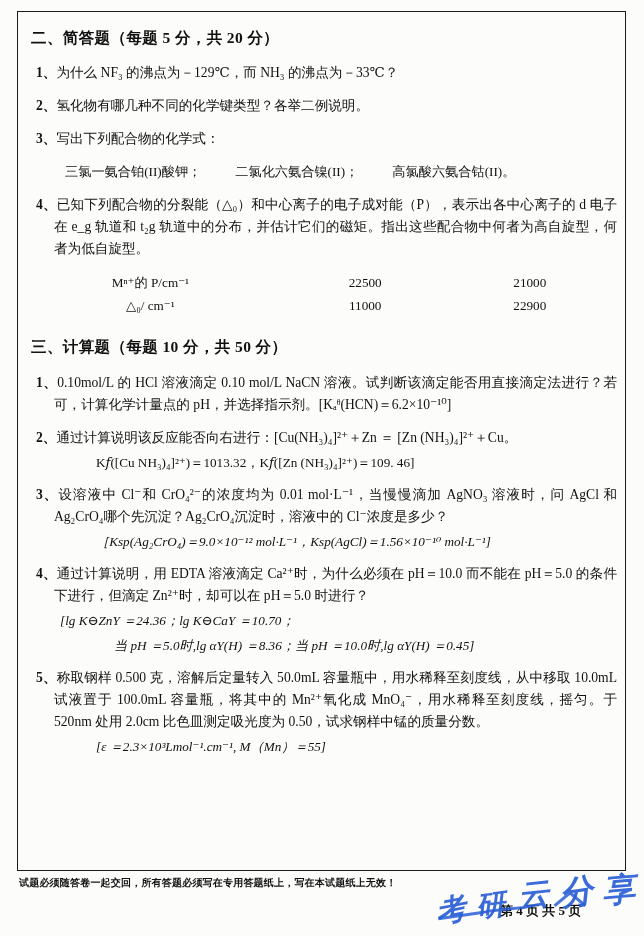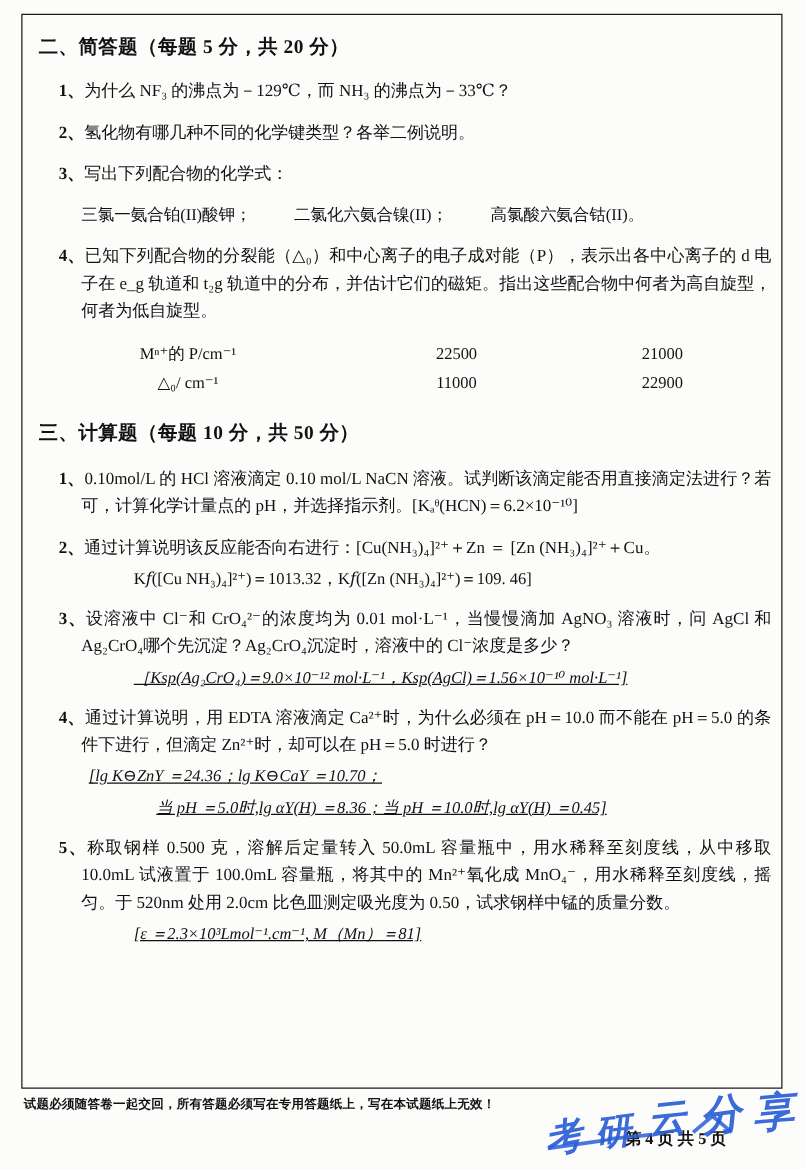--- a/index.html
+++ b/index.html
@@ -47,21 +47,21 @@
     font-size: 15.5px;
     letter-spacing: 0.4px;
     margin: 6px 0 14px 0;
     line-height: 1.3;
   }
   .sec-head.second { margin-top: 20px; }
 
   .q {
     font-size: 13.6px;
     line-height: 1.62;
-    margin: 0 0 11px 16px;
+    margin: 0 0 11px 5px;
     text-align: justify;
   }
   .q .num {
     font-weight: bold;
   }
   .q .body {
     display: inline;
   }
   .hang {
     padding-left: 18px;
@@ -97,21 +97,21 @@
   .dtable td.c2 { width: 170px; }
 
   .bracket {
     display: block;
     padding-left: 24px;
     margin-top: 3px;
     font-size: 13.2px;
   }
   .bracket.deep { padding-left: 60px; }
   .bracket.deeper { padding-left: 78px; }
-  .it { font-style: italic; text-decoration: underline; }
+  .it { font-style: italic; }
 
   
   .footer {
     position: absolute;
     left: 19px;
     top: 876px;
     width: 608px;
     font-size: 10px;
     font-weight: bold;
     letter-spacing: 0.2px;
@@ -219,21 +219,21 @@
   </div>
 
   <div class="q hang">
     <span class="num">4、</span><span class="body">通过计算说明，用 EDTA 溶液滴定 Ca²⁺时，为什么必须在 pH＝10.0 而不能在 pH＝5.0 的条件下进行，但滴定 Zn²⁺时，却可以在 pH＝5.0 时进行？</span>
     <span class="bracket it">[lg K⊖ZnY ＝24.36；lg K⊖CaY ＝10.70；</span>
     <span class="bracket deeper it">当 pH ＝5.0时,lg αY(H) ＝8.36；当 pH ＝10.0时,lg αY(H) ＝0.45]</span>
   </div>
 
   <div class="q hang">
     <span class="num">5、</span><span class="body">称取钢样 0.500 克，溶解后定量转入 50.0mL 容量瓶中，用水稀释至刻度线，从中移取 10.0mL 试液置于 100.0mL 容量瓶，将其中的 Mn²⁺氧化成 MnO₄⁻，用水稀释至刻度线，摇匀。于 520nm 处用 2.0cm 比色皿测定吸光度为 0.50，试求钢样中锰的质量分数。</span>
-    <span class="bracket deep it">[ε ＝2.3×10³Lmol⁻¹.cm⁻¹,                 M（Mn）＝81]</span>
+    <span class="bracket deep it">[ε ＝2.3×10³Lmol⁻¹.cm⁻¹,                 M（Mn）＝55]</span>
   </div>
 
 </div>
 
 <div class="footer">试题必须随答卷一起交回，所有答题必须写在专用答题纸上，写在本试题纸上无效！</div>
 <div class="pageno">第 4 页 共 5 页</div>
 
 <div class="watermark">
   <span class="wm-text wm1">考</span>
   <span class="wm-text wm2">研</span>

